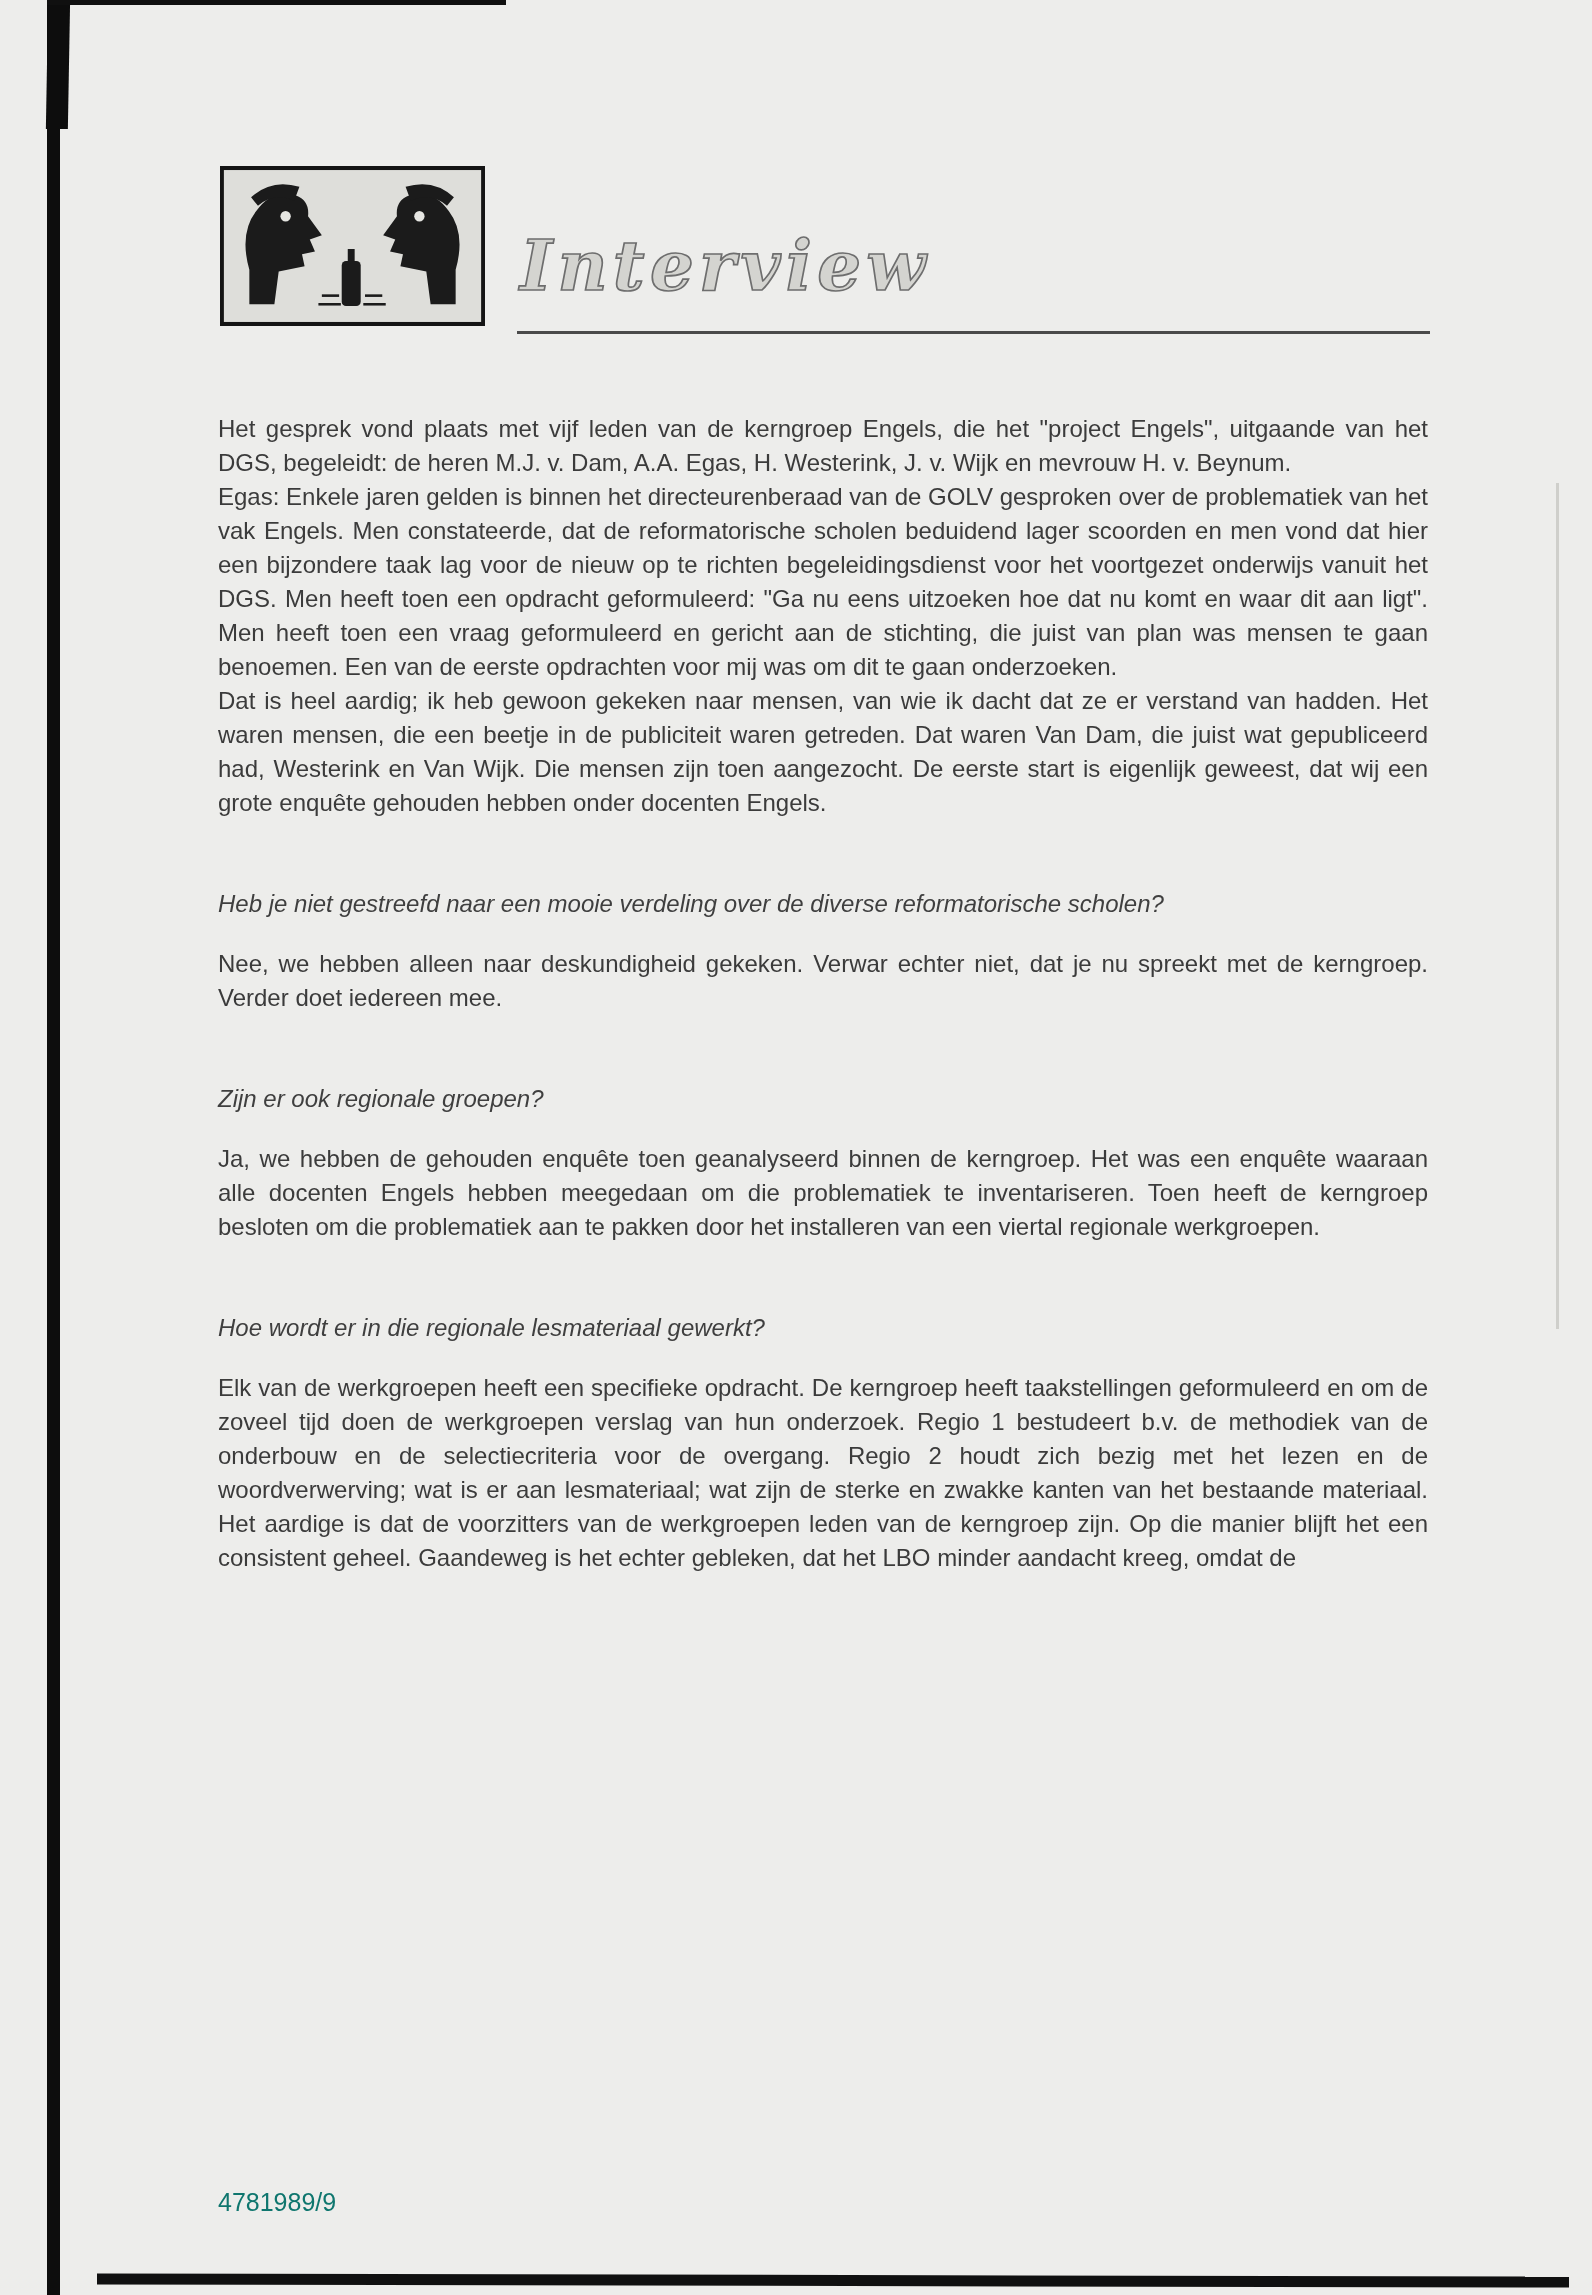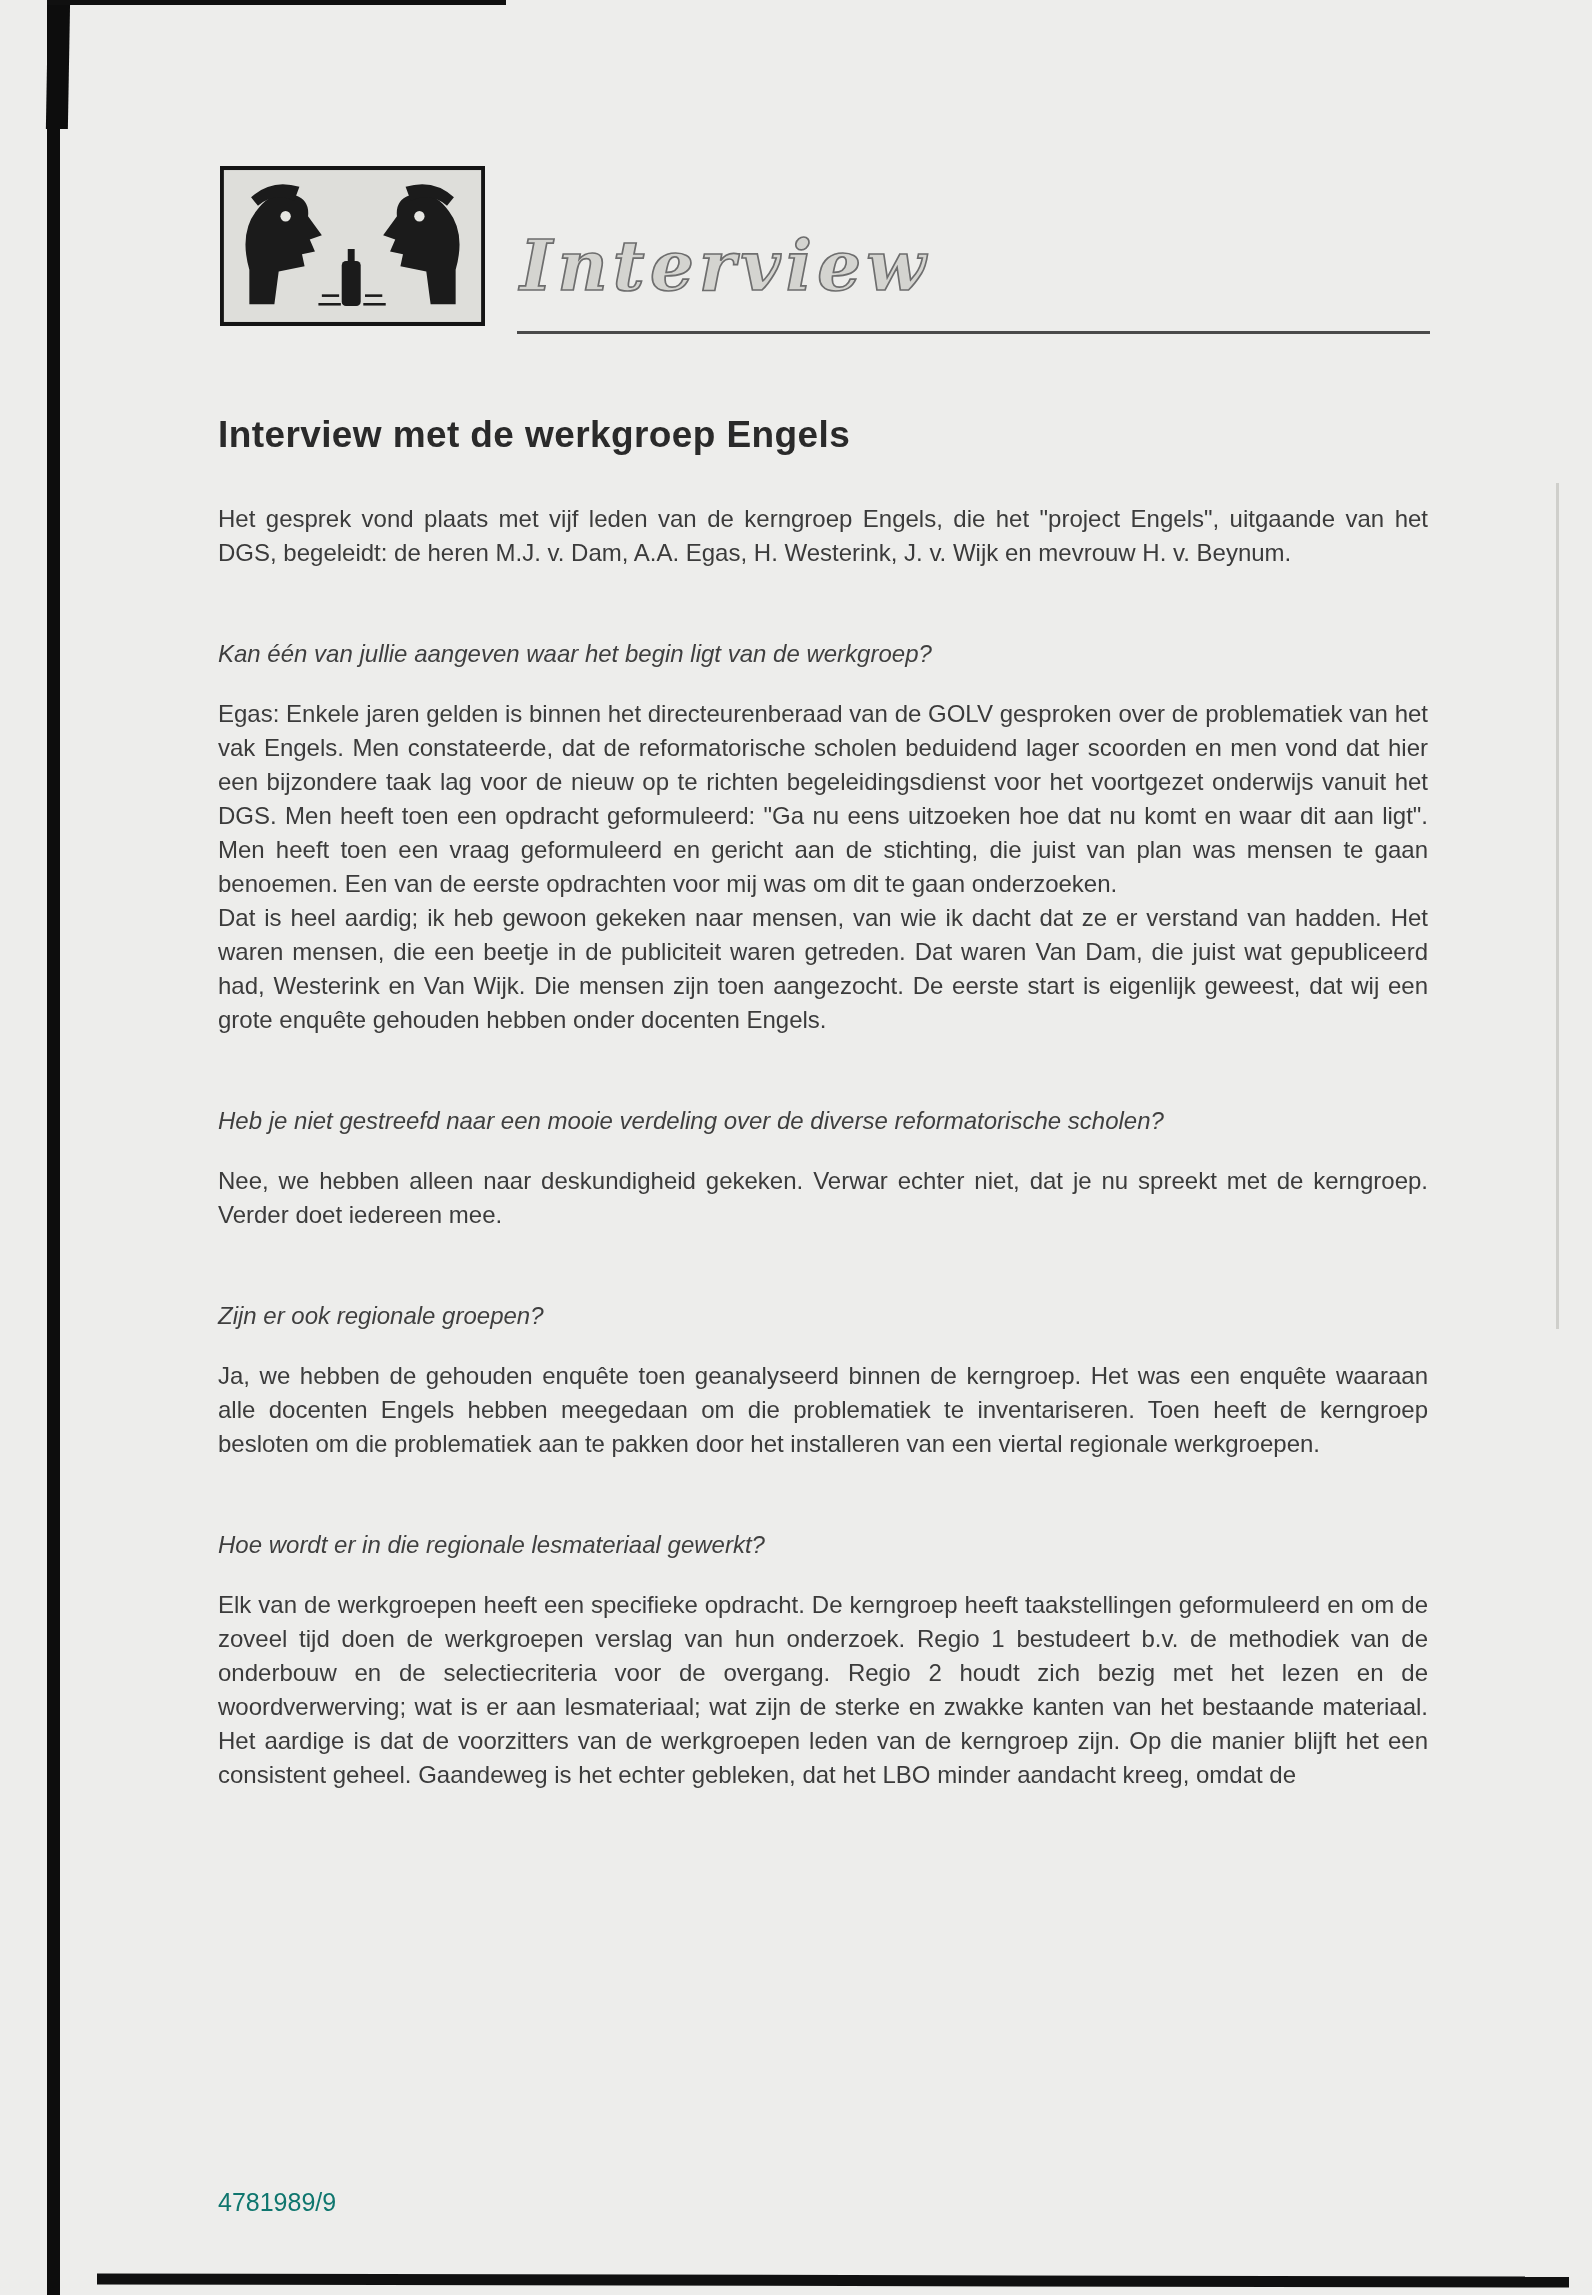--- a/index.html
+++ b/index.html
@@ -110,24 +110,22 @@
           <line x1="114" y1="160" x2="140" y2="160"></line>
           <line x1="166" y1="160" x2="192" y2="160"></line>
         </g>
       </svg>
     </div>
 
     <div class="wordmark">Interview</div>
     <div class="header-rule"></div>
 
     <article class="article">
-      <h1 class="title">Interview met de werkgroep Engels</h1>
       <p class="intro">Het gesprek vond plaats met vijf leden van de kerngroep Engels, die het "project Engels", uitgaande van het DGS, begeleidt: de heren M.J. v. Dam, A.A. Egas, H. Westerink, J. v. Wijk en mevrouw H. v. Beynum.</p>
 
-      <p class="question">Kan één van jullie aangeven waar het begin ligt van de werkgroep?</p>
       <p class="answer">Egas: Enkele jaren gelden is binnen het directeurenberaad van de GOLV gesproken over de problematiek van het vak Engels. Men constateerde, dat de reformatorische scholen beduidend lager scoorden en men vond dat hier een bijzondere taak lag voor de nieuw op te richten begeleidingsdienst voor het voortgezet onderwijs vanuit het DGS. Men heeft toen een opdracht geformuleerd: "Ga nu eens uitzoeken hoe dat nu komt en waar dit aan ligt". Men heeft toen een vraag geformuleerd en gericht aan de stichting, die juist van plan was mensen te gaan benoemen. Een van de eerste opdrachten voor mij was om dit te gaan onderzoeken.</p>
 
       <p class="answer">Dat is heel aardig; ik heb gewoon gekeken naar mensen, van wie ik dacht dat ze er verstand van hadden. Het waren mensen, die een beetje in de publiciteit waren getreden. Dat waren Van Dam, die juist wat gepubliceerd had, Westerink en Van Wijk. Die mensen zijn toen aangezocht. De eerste start is eigenlijk geweest, dat wij een grote enquête gehouden hebben onder docenten Engels.</p>
 
       <p class="question">Heb je niet gestreefd naar een mooie verdeling over de diverse reformatorische scholen?</p>
       <p class="answer">Nee, we hebben alleen naar deskundigheid gekeken. Verwar echter niet, dat je nu spreekt met de kerngroep. Verder doet iedereen mee.</p>
 
       <p class="question">Zijn er ook regionale groepen?</p>
       <p class="answer">Ja, we hebben de gehouden enquête toen geanalyseerd binnen de kerngroep. Het was een enquête waaraan alle docenten Engels hebben meegedaan om die problematiek te inventariseren. Toen heeft de kerngroep besloten om die problematiek aan te pakken door het installeren van een viertal regionale werkgroepen.</p>
 

